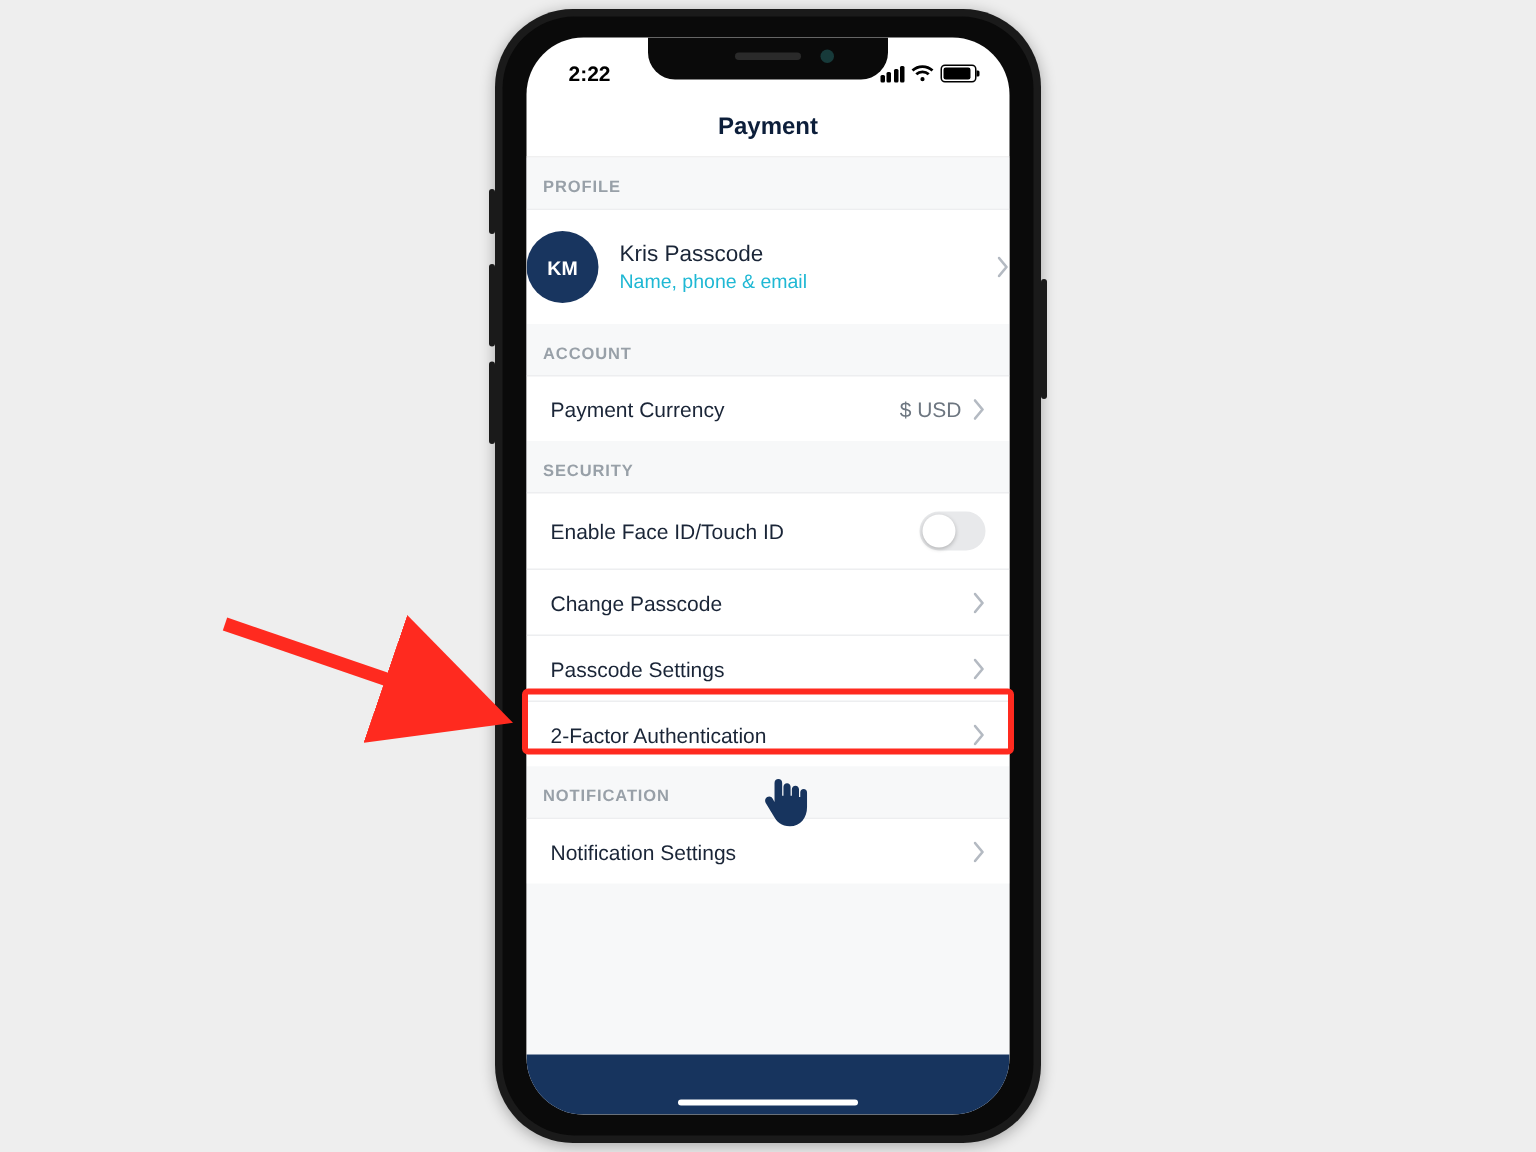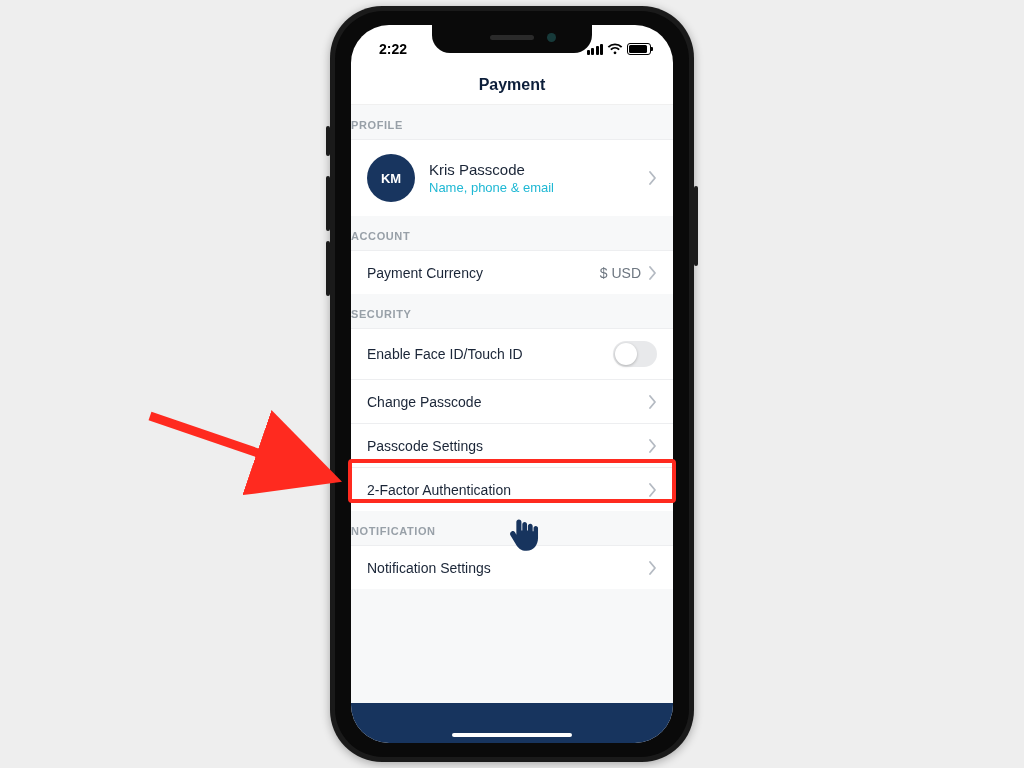--- a/index.html
+++ b/index.html
@@ -138,41 +138,41 @@
 
   
   .content {
     position:absolute;
     top: 80px; left:0; right:0; bottom: 40px;
     background: #f7f8f9;
     overflow: hidden;
   }
 
   .section-header {
-    padding: 14px 16px 8px 0;
+    padding: 14px 16px 8px 11px;
     font-size: 11px;
     letter-spacing: 0.6px;
     color: #98a0a8;
     font-weight: 600;
     text-transform: uppercase;
     background:#f7f8f9;
   }
 
   .row {
     background:#fff;
     display:flex;
     align-items:center;
     padding: 12px 16px;
     min-height: 44px;
     font-size: 14px;
     color:#1a2537;
     border-top: 1px solid #edeef0;
   }
   .row:first-of-type-in-section { border-top: none; }
-  .profile-row { padding: 14px 16px; }
+  .profile-row { padding: 14px 0; }
   .avatar {
     width: 48px; height: 48px;
     border-radius: 50%;
     background: #18355f;
     color:#fff;
     display:flex; align-items:center; justify-content:center;
     font-size: 13px; font-weight:600;
     margin-right: 14px;
     flex-shrink:0;
   }

